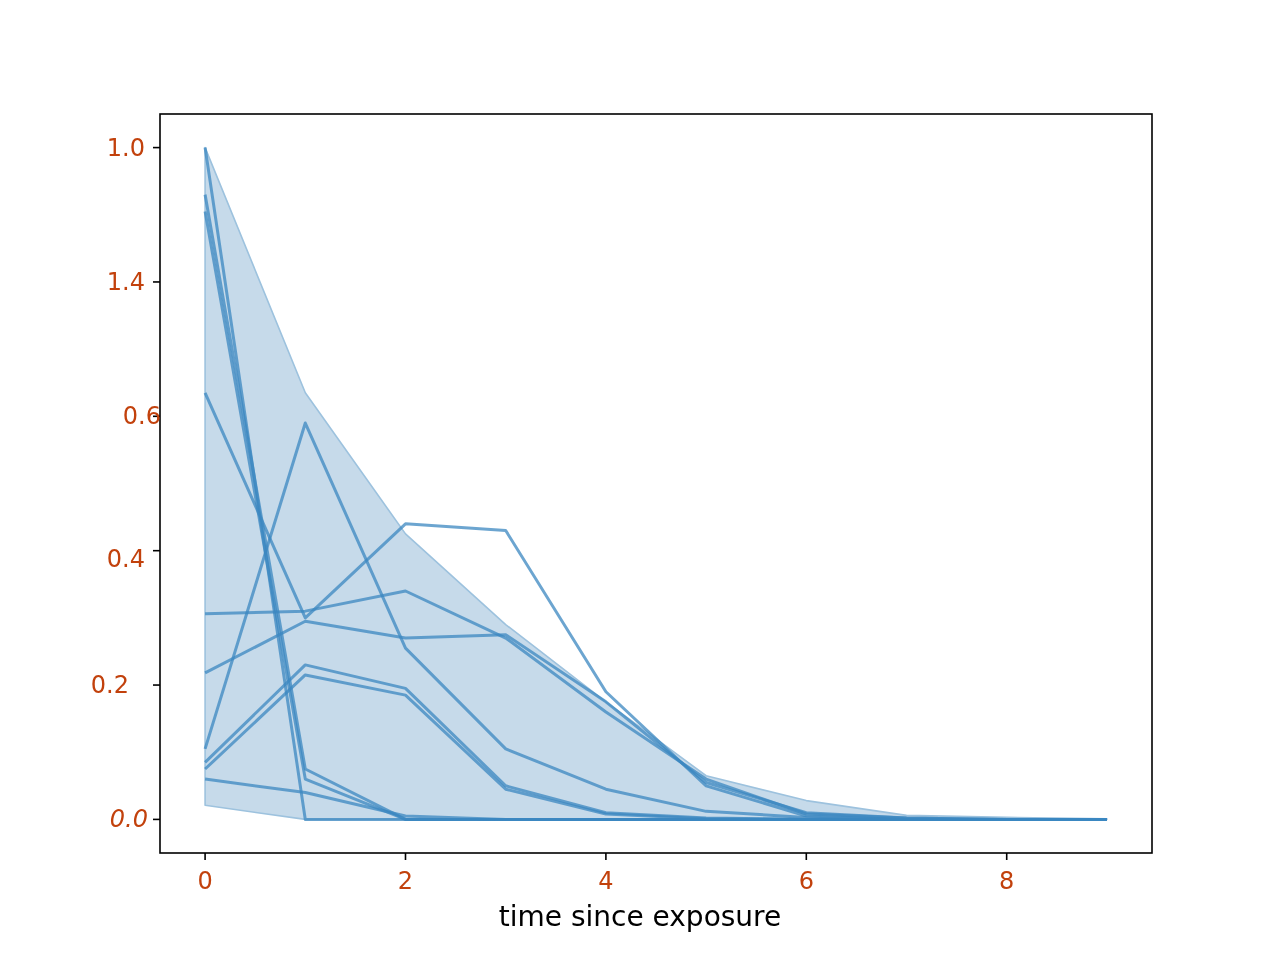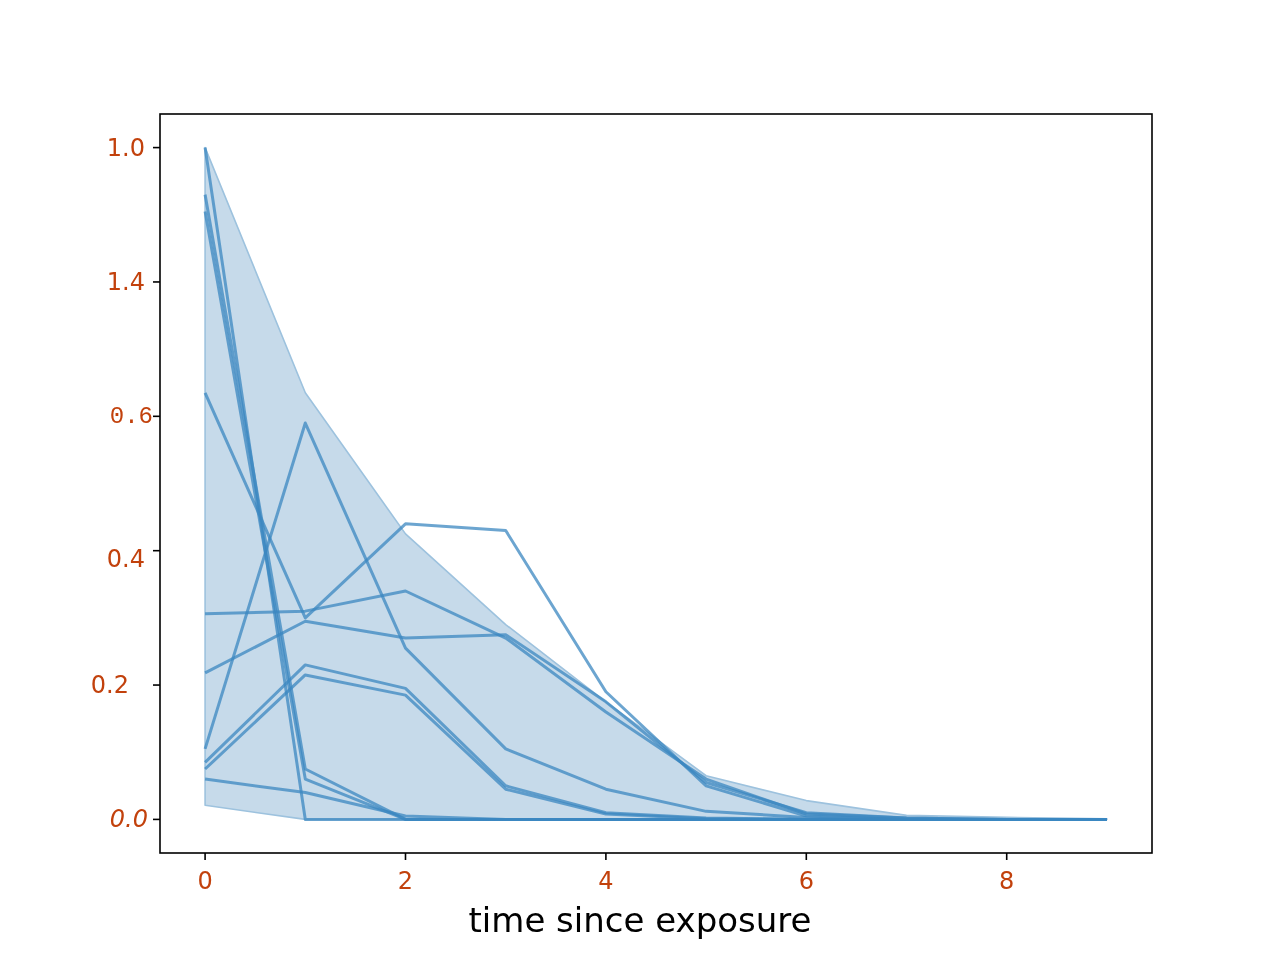--- a/index.html
+++ b/index.html
@@ -40,21 +40,21 @@
   .xtick-label {
     text-align: center;
     transform: translateX(-50%);
   }
   #xaxis-label {
     position: absolute;
     left: 0;
     top: 900px;
     width: 1280px;
     text-align: center;
-    font-size: 34px;
+    font-size: 28px;
     color: #000000;
     font-family: "DejaVu Sans", sans-serif;
   }
 </style>
 </head>
 <body>
 
 <div id="figure">
 
   <svg id="plot-svg" viewBox="0 0 1280 960" preserveAspectRatio="none">
@@ -88,21 +88,21 @@
         <line x1="605.89898989899" y1="853" x2="605.89898989899" y2="860" stroke="#000000" stroke-width="1.6"></line>
         <line x1="806.3030303030304" y1="853" x2="806.3030303030304" y2="860" stroke="#000000" stroke-width="1.6"></line>
         <line x1="1006.7070707070708" y1="853" x2="1006.7070707070708" y2="860" stroke="#000000" stroke-width="1.6"></line>
       </g>
   </svg>
 
   <div id="ytick-labels">
       <div class="tick-label ytick-label" style="left: 43px; width: 105px; top: 819.409px; font-style: italic;">0.0</div>
       <div class="tick-label ytick-label" style="left: 24px; width: 105px; top: 685.045px;">0.2</div>
       <div class="tick-label ytick-label" style="left: 40px; width: 105px; top: 559px;">0.4</div>
-      <div class="tick-label ytick-label" style="left: 48px; width: 105px; top: 416.318px; font-family: Liberation Mono, monospace;">0.6</div>
+      <div class="tick-label ytick-label" style="left: 56px; width: 105px; top: 416.318px;">0.6</div>
       <div class="tick-label ytick-label" style="left: 40px; width: 105px; top: 281.955px;">1.4</div>
       <div class="tick-label ytick-label" style="left: 40px; width: 105px; top: 147.591px;">1.0</div>
     </div>
   <div id="xtick-labels">
       <div class="tick-label xtick-label" style="left: 205.091px; top: 867px;">0</div>
       <div class="tick-label xtick-label" style="left: 405.495px; top: 867px;">2</div>
       <div class="tick-label xtick-label" style="left: 605.899px; top: 867px;">4</div>
       <div class="tick-label xtick-label" style="left: 806.303px; top: 867px;">6</div>
       <div class="tick-label xtick-label" style="left: 1006.71px; top: 867px;">8</div>
     </div>

